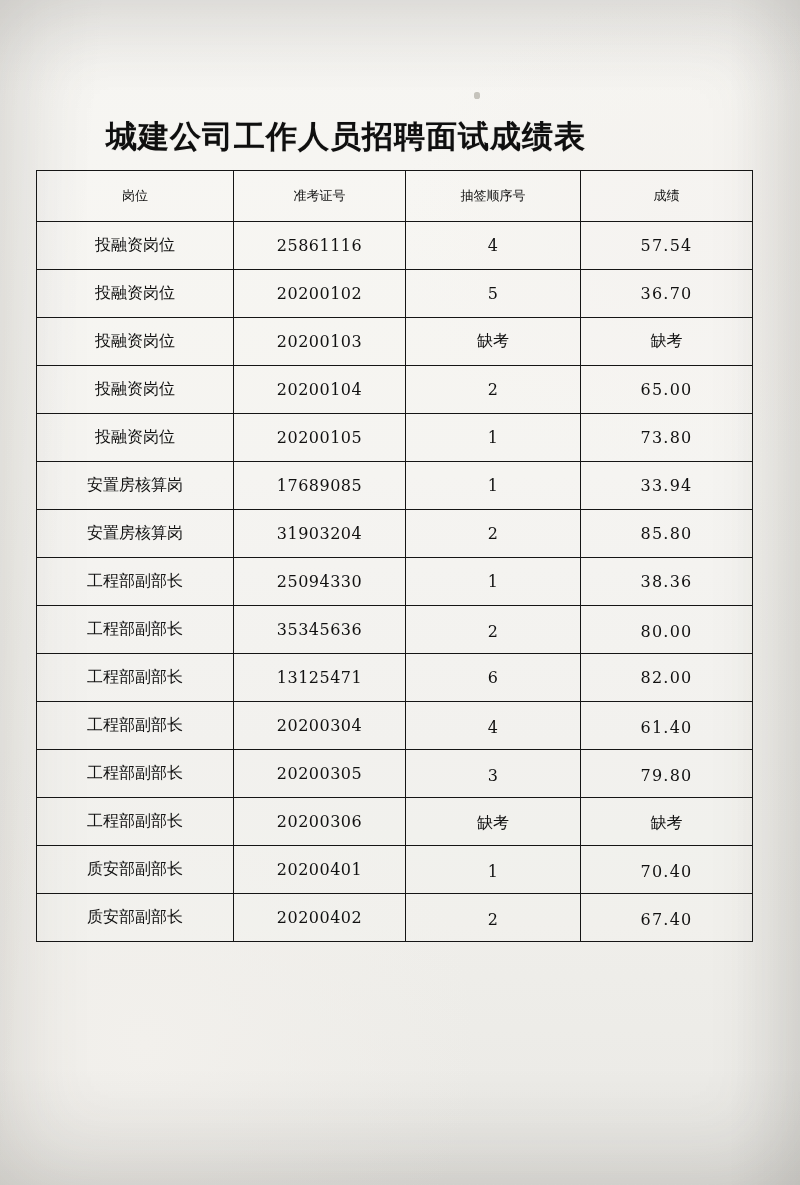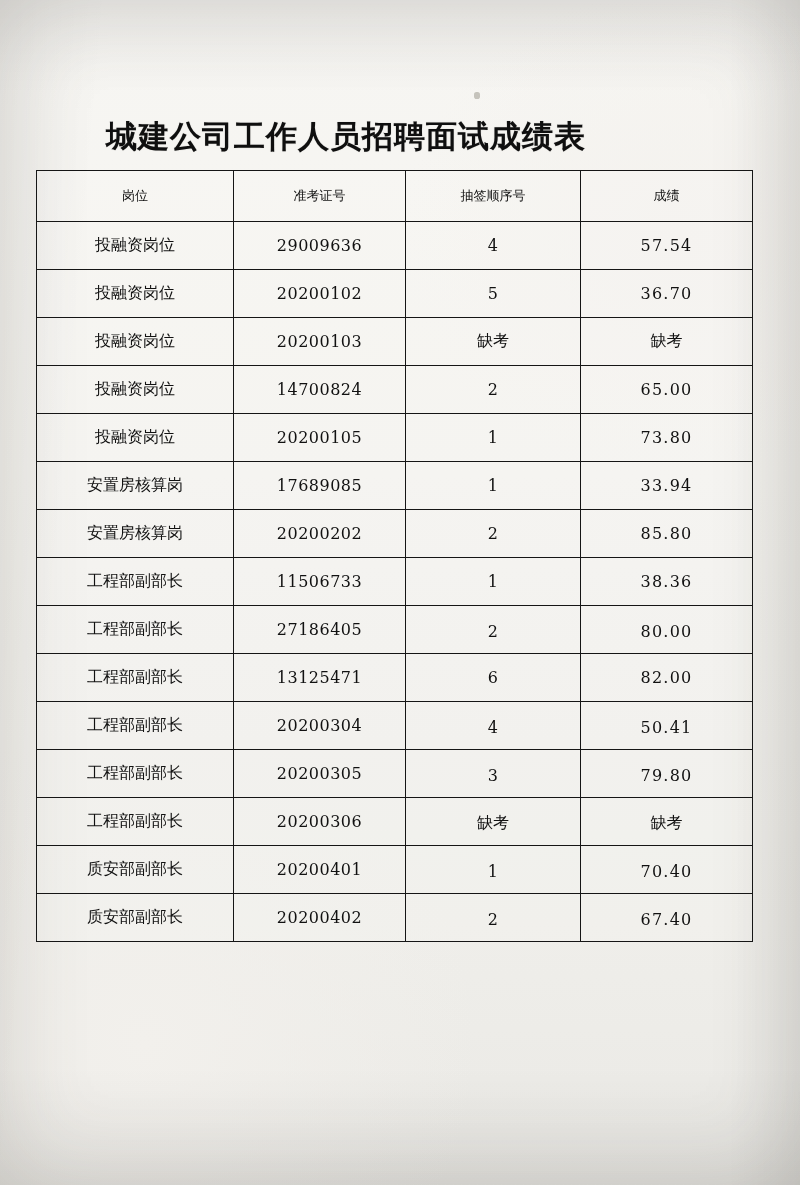--- a/index.html
+++ b/index.html
@@ -125,83 +125,83 @@
       <tr>
         <td>岗位</td>
         <td>准考证号</td>
         <td>抽签顺序号</td>
         <td>成绩</td>
       </tr>
     </thead>
     <tbody>
       <tr>
         <td class="col-pos-cell">投融资岗位</td>
-        <td class="col-no-cell num">29009636</td>
+        <td class="col-no-cell num">25861116</td>
         <td class="col-order-cell num">4</td>
         <td class="col-score-cell num score">57.54</td>
       </tr>
       <tr>
         <td class="col-pos-cell">投融资岗位</td>
         <td class="col-no-cell num">20200102</td>
         <td class="col-order-cell num">5</td>
         <td class="col-score-cell num score">36.70</td>
       </tr>
       <tr>
         <td class="col-pos-cell">投融资岗位</td>
         <td class="col-no-cell num">20200103</td>
         <td class="col-order-cell">缺考</td>
         <td class="col-score-cell">缺考</td>
       </tr>
       <tr>
         <td class="col-pos-cell">投融资岗位</td>
-        <td class="col-no-cell num">14700824</td>
+        <td class="col-no-cell num">20200104</td>
         <td class="col-order-cell num">2</td>
         <td class="col-score-cell num score">65.00</td>
       </tr>
       <tr>
         <td class="col-pos-cell">投融资岗位</td>
         <td class="col-no-cell num">20200105</td>
         <td class="col-order-cell num">1</td>
         <td class="col-score-cell num score">73.80</td>
       </tr>
       <tr>
         <td class="col-pos-cell">安置房核算岗</td>
         <td class="col-no-cell num">17689085</td>
         <td class="col-order-cell num">1</td>
         <td class="col-score-cell num score">33.94</td>
       </tr>
       <tr>
         <td class="col-pos-cell">安置房核算岗</td>
-        <td class="col-no-cell num">20200202</td>
+        <td class="col-no-cell num">31903204</td>
         <td class="col-order-cell num">2</td>
         <td class="col-score-cell num score">85.80</td>
       </tr>
       <tr>
         <td class="col-pos-cell">工程部副部长</td>
-        <td class="col-no-cell num">11506733</td>
+        <td class="col-no-cell num">25094330</td>
         <td class="col-order-cell num">1</td>
         <td class="col-score-cell num score">38.36</td>
       </tr>
       <tr>
         <td class="col-pos-cell">工程部副部长</td>
-        <td class="col-no-cell num">27186405</td>
+        <td class="col-no-cell num">35345636</td>
         <td class="col-order-cell num jitter-down">2</td>
         <td class="col-score-cell num score jitter-down">80.00</td>
       </tr>
       <tr>
         <td class="col-pos-cell">工程部副部长</td>
         <td class="col-no-cell num">13125471</td>
         <td class="col-order-cell num">6</td>
         <td class="col-score-cell num score">82.00</td>
       </tr>
       <tr>
         <td class="col-pos-cell">工程部副部长</td>
         <td class="col-no-cell num">20200304</td>
         <td class="col-order-cell num jitter-down">4</td>
-        <td class="col-score-cell num score jitter-down">50.41</td>
+        <td class="col-score-cell num score jitter-down">61.40</td>
       </tr>
       <tr>
         <td class="col-pos-cell">工程部副部长</td>
         <td class="col-no-cell num">20200305</td>
         <td class="col-order-cell num jitter-down">3</td>
         <td class="col-score-cell num score jitter-down">79.80</td>
       </tr>
       <tr>
         <td class="col-pos-cell">工程部副部长</td>
         <td class="col-no-cell num">20200306</td>

